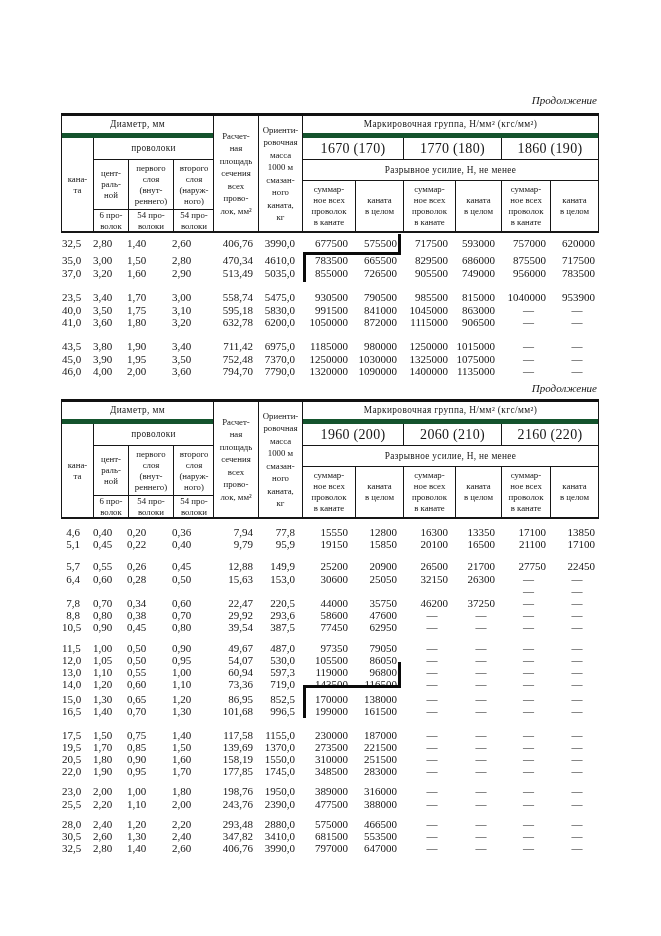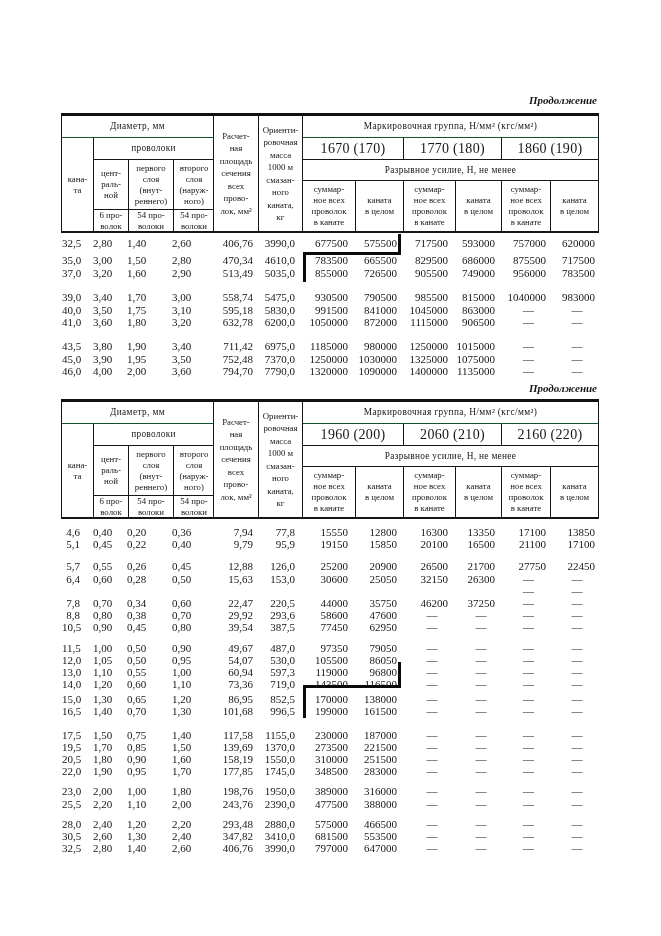--- a/index.html
+++ b/index.html
@@ -6,36 +6,36 @@
   .page {
     position:relative; width:661px; height:936px; background:#ffffff;
     font-family:"Liberation Serif","DejaVu Serif",serif; color:#161616;
     overflow:hidden; margin:0 auto;
   }
   .gost-header {
     position:absolute; top:66px; left:61px; width:536px;
     text-align:right; font-weight:bold; font-size:13px; letter-spacing:0.6px;
   }
   .prod { position:absolute; left:61px; width:536px; text-align:right;
-    font-style:italic; font-weight:bold; font-size:11px; }
+    font-style:italic; font-weight:normal; font-size:11px; }
   .prod.p1 { top:94px; }
   .prod.p2 { top:382px; }
 
   
   .thead {
     position:absolute; left:61px; width:538px; height:120px;
     box-sizing:border-box; display:flex;
     border:1px solid #161616; border-top:3px solid #111; border-bottom:2px solid #161616;
     font-size:8.8px; line-height:11px; text-align:center;
   }
   .thead.t1 { top:113px; }
   .thead.t2 { top:399px; }
   .thead div { box-sizing:border-box; flex-shrink:0; }
   .cellc { display:flex; align-items:center; justify-content:center; white-space:pre-line; }
-  .hrowA { height:22px; border-bottom:1px solid #14532d; font-size:9.3px; letter-spacing:0.4px;
+  .hrowA { height:22px; border-bottom:5px solid #14532d; font-size:9.3px; letter-spacing:0.4px;
            display:flex; align-items:center; justify-content:center; white-space:pre-line; }
   .hL { width:151px; display:flex; flex-direction:column; }
   .hLbot { height:93px; display:flex; }
   .hrope { width:31px; height:93px; }
   .hwires { width:120px; border-left:1px solid #161616; display:flex; flex-direction:column; }
   .hwtop { height:22px; border-bottom:1px solid #161616; font-size:9.3px; letter-spacing:0.3px; }
   .hwcols { height:71px; display:flex; }
   .hwcol { display:flex; flex-direction:column; }
   .hwcol + .hwcol { border-left:1px solid #161616; }
   .hwlabel { height:50px; border-bottom:1px solid #161616; }
@@ -213,32 +213,32 @@
           <div class="cell c7">855000</div>
           <div class="cell c8">726500</div>
           <div class="cell c9">905500</div>
           <div class="cell c10">749000</div>
           <div class="cell c11">956000</div>
           <div class="cell c12">783500</div>
         </div>
       </div>
       <div class="rgroup" style="margin-top: 12px;">
         <div class="trow">
-          <div class="cell c1">39,0</div>
+          <div class="cell c1">23,5</div>
           <div class="cell c2">3,40</div>
           <div class="cell c3">1,70</div>
           <div class="cell c4">3,00</div>
           <div class="cell c5">558,74</div>
           <div class="cell c6">5475,0</div>
           <div class="cell c7">930500</div>
           <div class="cell c8">790500</div>
           <div class="cell c9">985500</div>
           <div class="cell c10">815000</div>
           <div class="cell c11">1040000</div>
-          <div class="cell c12">983000</div>
+          <div class="cell c12">953900</div>
         </div>
         <div class="trow">
           <div class="cell c1">40,0</div>
           <div class="cell c2">3,50</div>
           <div class="cell c3">1,75</div>
           <div class="cell c4">3,10</div>
           <div class="cell c5">595,18</div>
           <div class="cell c6">5830,0</div>
           <div class="cell c7">991500</div>
           <div class="cell c8">841000</div>
@@ -426,21 +426,21 @@
           <div class="cell c12">17100</div>
         </div>
       </div>
       <div class="rgroup" style="margin-top: 10px;">
         <div class="trow">
           <div class="cell c1">5,7</div>
           <div class="cell c2">0,55</div>
           <div class="cell c3">0,26</div>
           <div class="cell c4">0,45</div>
           <div class="cell c5">12,88</div>
-          <div class="cell c6">126,0</div>
+          <div class="cell c6">149,9</div>
           <div class="cell c7">25200</div>
           <div class="cell c8">20900</div>
           <div class="cell c9">26500</div>
           <div class="cell c10">21700</div>
           <div class="cell c11">27750</div>
           <div class="cell c12">22450</div>
         </div>
         <div class="trow">
           <div class="cell c1">6,4</div>
           <div class="cell c2">0,60</div>

